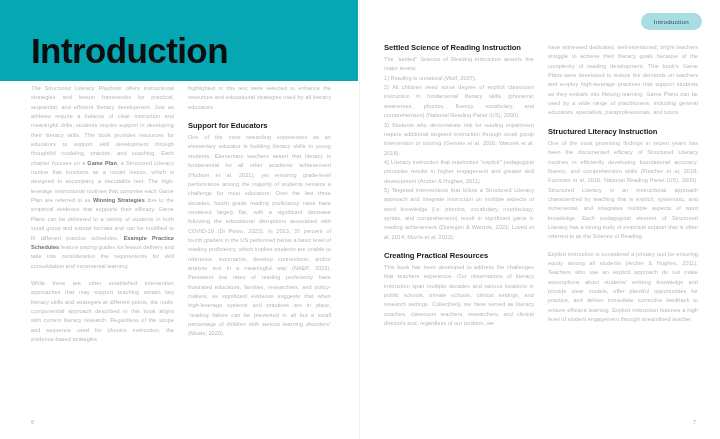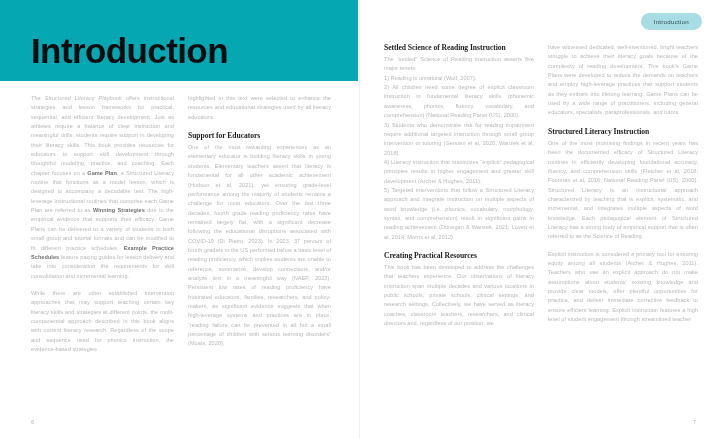--- a/index.html
+++ b/index.html
@@ -68,21 +68,21 @@
   }
 
   
   .cols {
     position: absolute;
     display: flex;
     gap: 14px;
   }
   .cols-left {
     left: 31px;
-    top: 94px;
+    top: 84px;
     width: 300px;
     justify-content: flex-end;
   }
   .cols-right {
     left: 24px;
     top: 43px;
     width: 315px;
   }
   .col {
     width: 143px;
@@ -103,21 +103,21 @@
   p.body i, p.body em { font-style: italic; }
   p.body b, p.body strong { color: #6f6f73; font-weight: 700; }
 
   h2.subhead {
     margin: 9px 0 2.5px 0;
     font-size: 7.6px;
     line-height: 9.6px;
     font-weight: 700;
     color: #1b1b1e;
     letter-spacing: -0.05px;
-    font-family: Liberation Serif, serif;
+    font-family: Liberation Sans, sans-serif;
   }
   h2.subhead.first { margin-top: 0; }
 
   
   .folio {
     position: absolute;
     bottom: 14px;
     font-size: 5.6px;
     color: #b0b0b3;
     font-family: "Liberation Sans", sans-serif;

